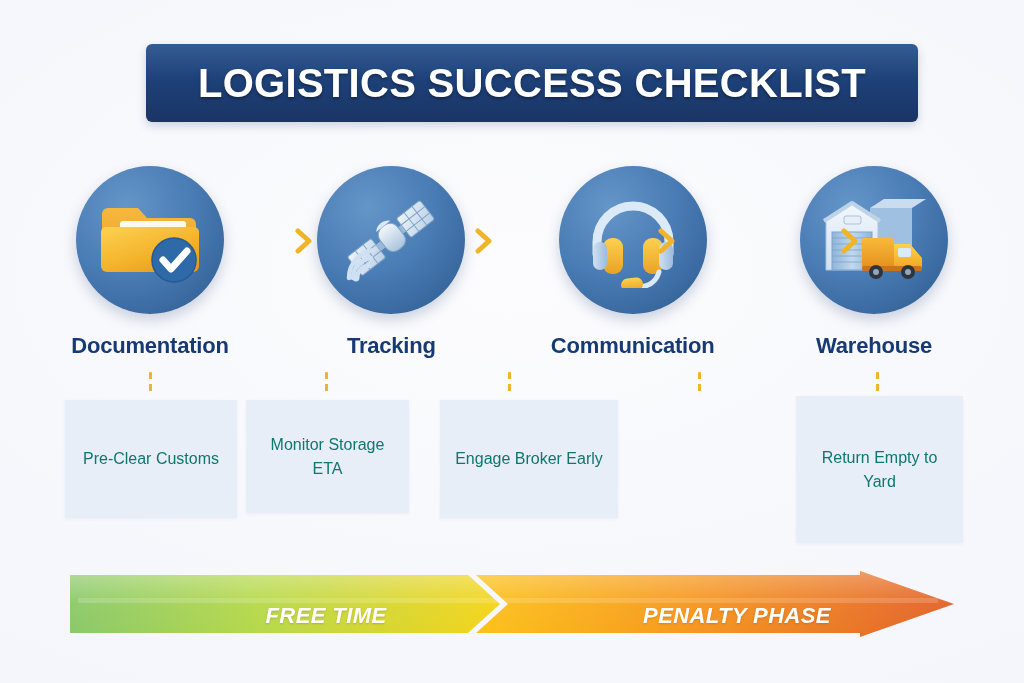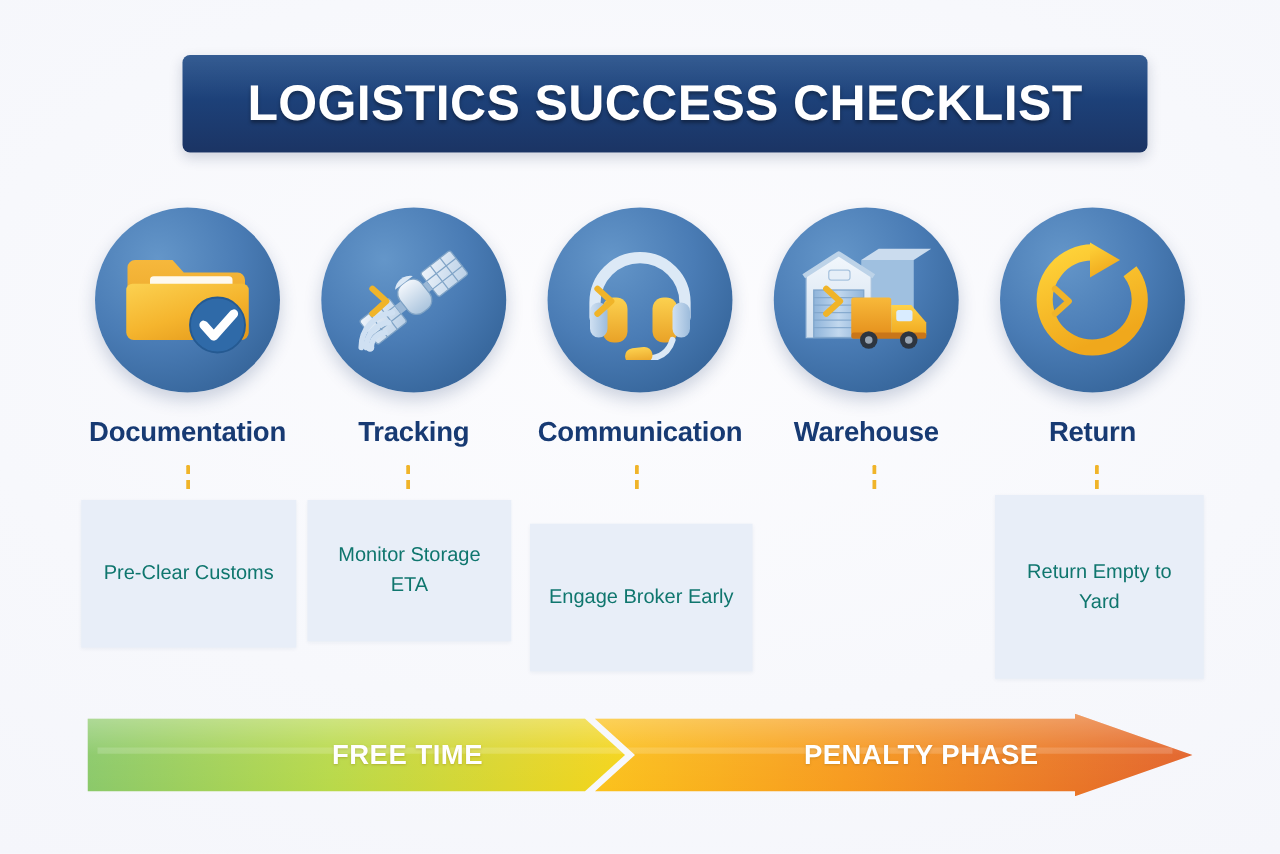--- a/index.html
+++ b/index.html
@@ -148,32 +148,33 @@
   .timeline {
     position: absolute;
     left: 70px;
     top: 571px;
     width: 884px;
     height: 66px;
   }
   .timeline svg { display: block; }
   .tl-label {
     position: absolute;
-    top: 0;
+    top: 12px;
     height: 66px;
     display: flex;
     align-items: center;
     justify-content: center;
     color: #ffffff;
     font-size: 22px;
     font-weight: bold;
     letter-spacing: 0.4px;
     white-space: nowrap;
     text-shadow: 0 1px 2px rgba(120,80,0,0.28);
     pointer-events: none;
+    font-style: italic;
   }
   .tl-free { left: 70px; width: 372px; }
   .tl-penalty { left: 452px; width: 430px; }
 </style>
 </head>
 <body>
 
 <div id="canvas">
 
   <div class="title-banner">
@@ -320,37 +321,20 @@
             <circle cx="58" cy="78" r="7" fill="#2d3540"></circle>
               <circle cx="58" cy="78" r="3" fill="#9aa6b4"></circle>
             <circle cx="90" cy="78" r="7" fill="#2d3540"></circle>
               <circle cx="90" cy="78" r="3" fill="#9aa6b4"></circle>
           </svg>
         </span>
       </div>
       <div class="step-label">Warehouse</div>
     </div>
 
-    <div class="step">
-      <div class="circle">
-        <span>
-          <svg width="100" height="100" viewBox="0 0 100 100">
-            <defs>
-              <linearGradient id="ret" x1="0" y1="0" x2="0.4" y2="1">
-                <stop offset="0" stop-color="#ffd43a"></stop>
-                  <stop offset="1" stop-color="#f0a81c"></stop>
-              </linearGradient>
-            </defs>
-            <path d="M50 12 a38 38 0 1 0 30 15" fill="none" stroke="url(#ret)" stroke-width="13" stroke-linecap="butt"></path>
-            <path d="M48 4 l24 14 l-24 14 z" fill="url(#ret)"></path>
-          </svg>
-        </span>
-      </div>
-      <div class="step-label">Return</div>
-    </div>
 
     <span class="chev chev-1">
       <svg width="22" height="26" viewBox="0 0 22 26">
         <path d="M5 3 L16 13 L5 23" fill="none" stroke="#f0b429" stroke-width="5" stroke-linecap="round" stroke-linejoin="round"></path>
       </svg>
     </span>
     <span class="chev chev-2">
       <svg width="22" height="26" viewBox="0 0 22 26">
         <path d="M5 3 L16 13 L5 23" fill="none" stroke="#f0b429" stroke-width="5" stroke-linecap="round" stroke-linejoin="round"></path>
       </svg>
@@ -374,21 +358,21 @@
   <div class="dash" style="left:876px; top:372px;"></div>
 
   <div class="box" style="left:65px; top:400px; width:172px; height:118px;">
     <div class="box-text">Pre-Clear Customs</div>
   </div>
 
   <div class="box" style="left:246px; top:400px; width:163px; height:113px;">
     <div class="box-text">Monitor Storage ETA</div>
   </div>
 
-  <div class="box" style="left:424px; top:400px; width:178px; height:118px;margin-top:19px;">
+  <div class="box" style="left:440px; top:400px; width:178px; height:118px;">
     <div class="box-text">Engage Broker Early</div>
   </div>
 
 
   <div class="box" style="left:796px; top:396px; width:167px; height:147px;">
     <div class="box-text">Return Empty to Yard</div>
   </div>
 
   <div class="timeline">
     <svg width="884" height="66" viewBox="0 0 884 66">

